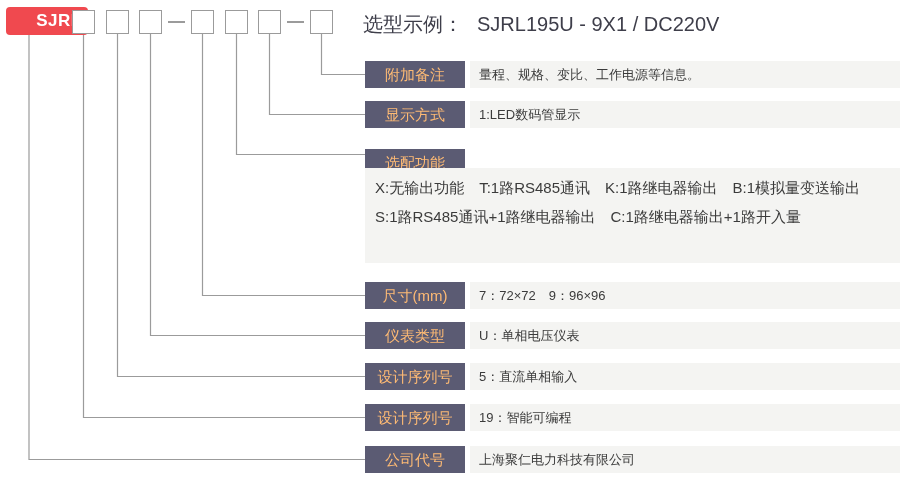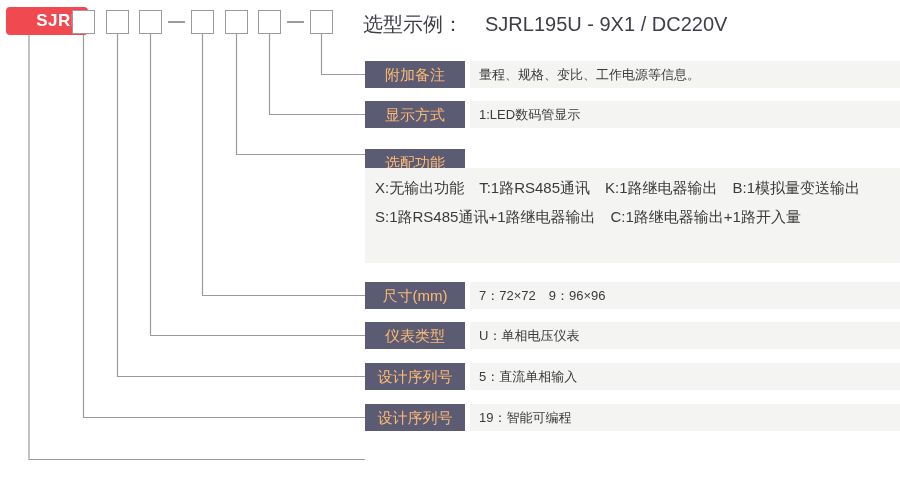--- a/index.html
+++ b/index.html
@@ -19,21 +19,21 @@
     position:absolute;top:10px;width:23px;height:24px;box-sizing:border-box;
     border:1.5px solid var(--line-gray);background:#ffffff;
   }
   .code-dash{
     position:absolute;top:21px;width:17px;height:2px;background:var(--line-gray);
   }
   .title{
     position:absolute;left:363px;top:11px;font-size:20px;color:#3e3e4a;
     white-space:nowrap;font-weight:500;
   }
-  .title .t-value{margin-left:22px;}
+  .title .t-value{margin-left:14px;}
   
   #wires{position:absolute;left:0;top:0;pointer-events:none;}
   #wires path{fill:none;stroke:var(--line-gray);stroke-width:1.2;}
   
   .row{position:absolute;left:365px;right:0;height:27px;}
   .label-box{
     position:absolute;left:0;top:0;width:100px;height:27px;
     background:var(--label-bg);color:#fdba74;font-size:15px;
     text-align:center;line-height:27px;white-space:nowrap;
   }
@@ -111,14 +111,18 @@
   <div class="row" style="top:363px">
     <div class="label-box">设计序列号</div>
     <div class="value-bar">5：直流单相输入</div>
   </div>
 
   <div class="row" style="top:404px">
     <div class="label-box">设计序列号</div>
     <div class="value-bar">19：智能可编程</div>
   </div>
 
+  <div class="row" style="top:446px">
+    <div class="label-box">公司代号</div>
+    <div class="value-bar">上海聚仁电力科技有限公司</div>
+  </div>
 
 </div>
 
 </body></html>

